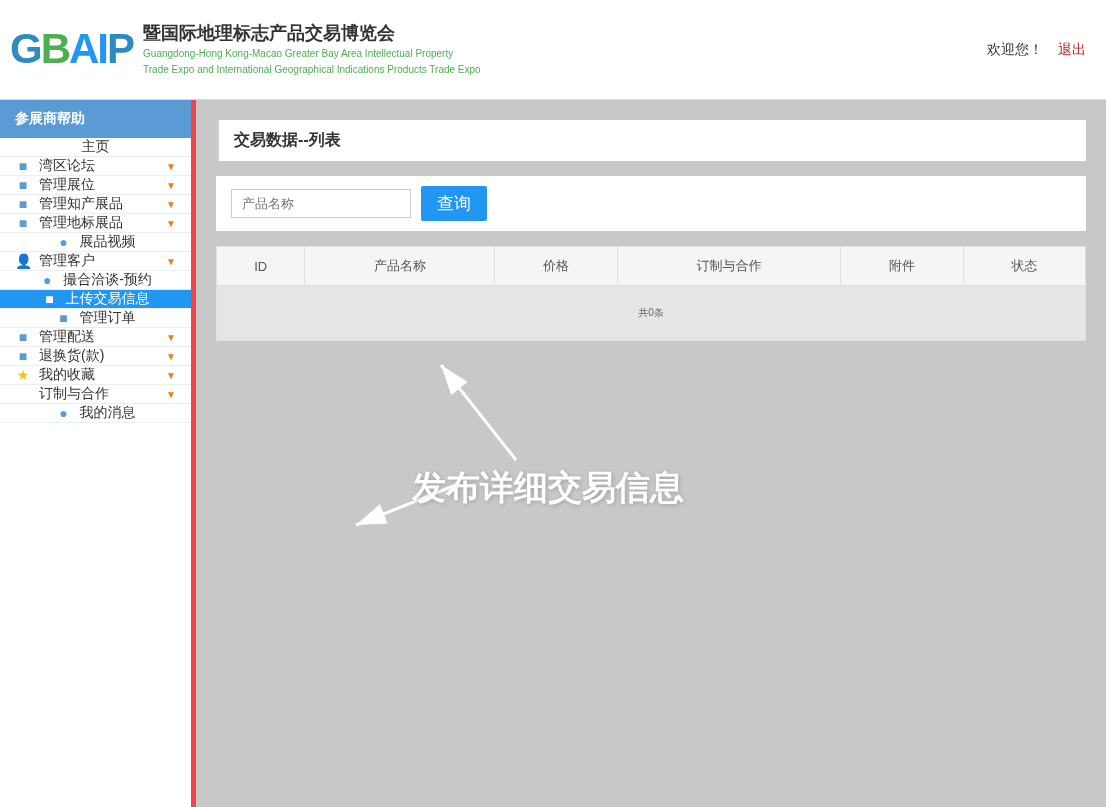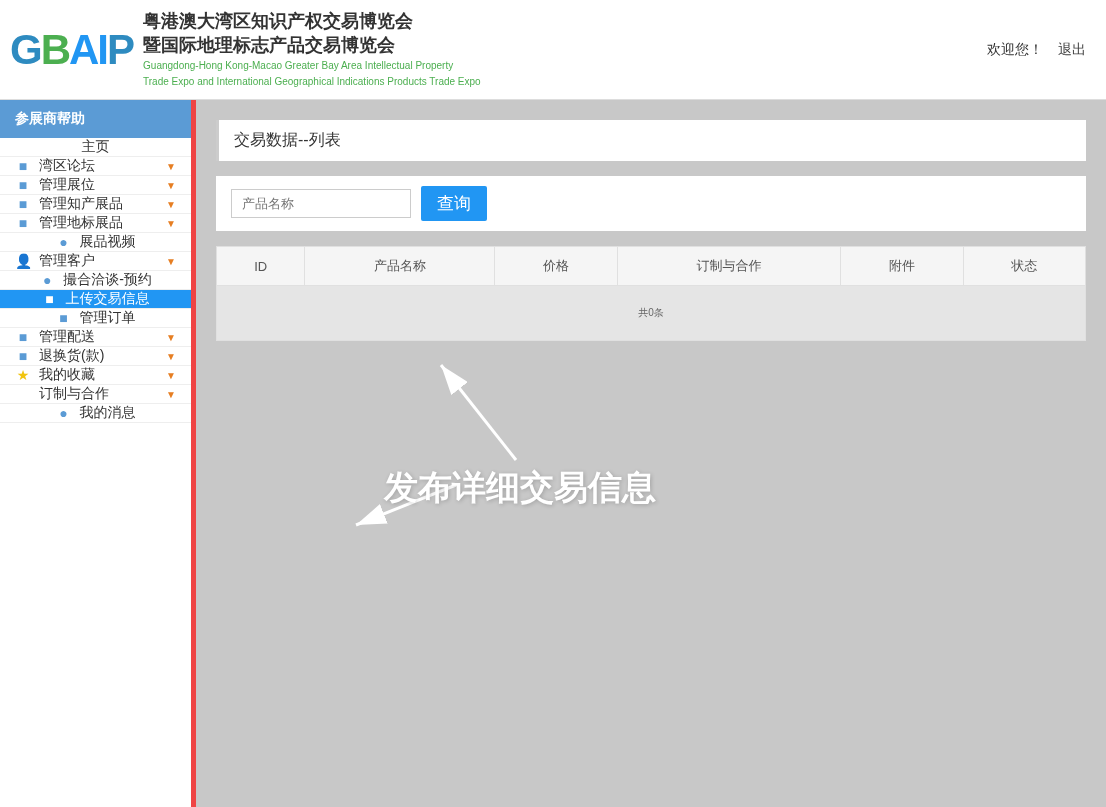--- a/index.html
+++ b/index.html
@@ -48,21 +48,21 @@
       margin-top: 2px;
     }
     .header-right {
       display: flex;
       align-items: center;
       gap: 15px;
       font-size: 14px;
       color: #333;
     }
     .header-logout {
-      color: #404040;
+      color: #b91c1c;
       cursor: pointer;
       text-decoration: none;
     }
 
     
     .main-layout {
       display: flex;
       min-height: 707px;
     }
 
@@ -121,21 +121,21 @@
 
     
     .content {
       flex: 1;
       background: #c8c8c8;
       padding: 20px;
       position: relative;
     }
     .content-header {
       font-size: 16px;
-      font-weight: normal;
+      font-weight: bold;
       color: #333;
       margin-bottom: 15px;
       background: #fff;
       padding: 10px 15px;
       border-left: 3px solid #ccc;
     }
     .search-bar {
       display: flex;
       align-items: center;
       gap: 10px;
@@ -206,21 +206,20 @@
 <div class="header">
   <div class="header-left">
     <div class="logo-gbaip">
       <span class="logo-g">G</span>
         <span class="logo-b">B</span>
         <span class="logo-a">A</span>
         <span class="logo-i">I</span>
         <span class="logo-p">P</span>
     </div>
     <div class="header-title-block">
-      <div class="header-title-cn">粤港澳大湾区知识产权交易博览会</div>
       <div class="header-title-cn">暨国际地理标志产品交易博览会</div>
       <div class="header-title-en">Guangdong-Hong Kong-Macao Greater Bay Area Intellectual Property</div>
       <div class="header-title-en">Trade Expo and International Geographical Indications Products Trade Expo</div>
     </div>
   </div>
   <div class="header-right">
     <span>欢迎您！</span>
     <a class="header-logout">退出</a>
   </div>
 </div>
@@ -377,17 +376,17 @@
           </marker>
           <marker id="arrowhead2" markerWidth="10" markerHeight="7" refX="10" refY="3.5" orient="auto">
             <polygon points="0 0, 10 3.5, 0 7" fill="white"></polygon>
           </marker>
         </defs>
 
         <line x1="260" y1="190" x2="185" y2="95" stroke="white" stroke-width="3" marker-end="url(#arrowhead1)"></line>
 
         <line x1="200" y1="215" x2="100" y2="255" stroke="white" stroke-width="3" marker-end="url(#arrowhead2)"></line>
       </svg>
-      <div style="position:absolute; top:195px; left:128px; font-size:34px; color:white; font-weight:bold; white-space:nowrap; text-shadow: 1px 1px 4px rgba(0,0,0,0.2);">发布详细交易信息</div>
+      <div style="position:absolute; top:195px; left:156px; font-size:34px; color:white; font-weight:bold; white-space:nowrap; text-shadow: 1px 1px 4px rgba(0,0,0,0.2);">发布详细交易信息</div>
     </div>
 
   </div>
 </div>
 
 </body></html>

